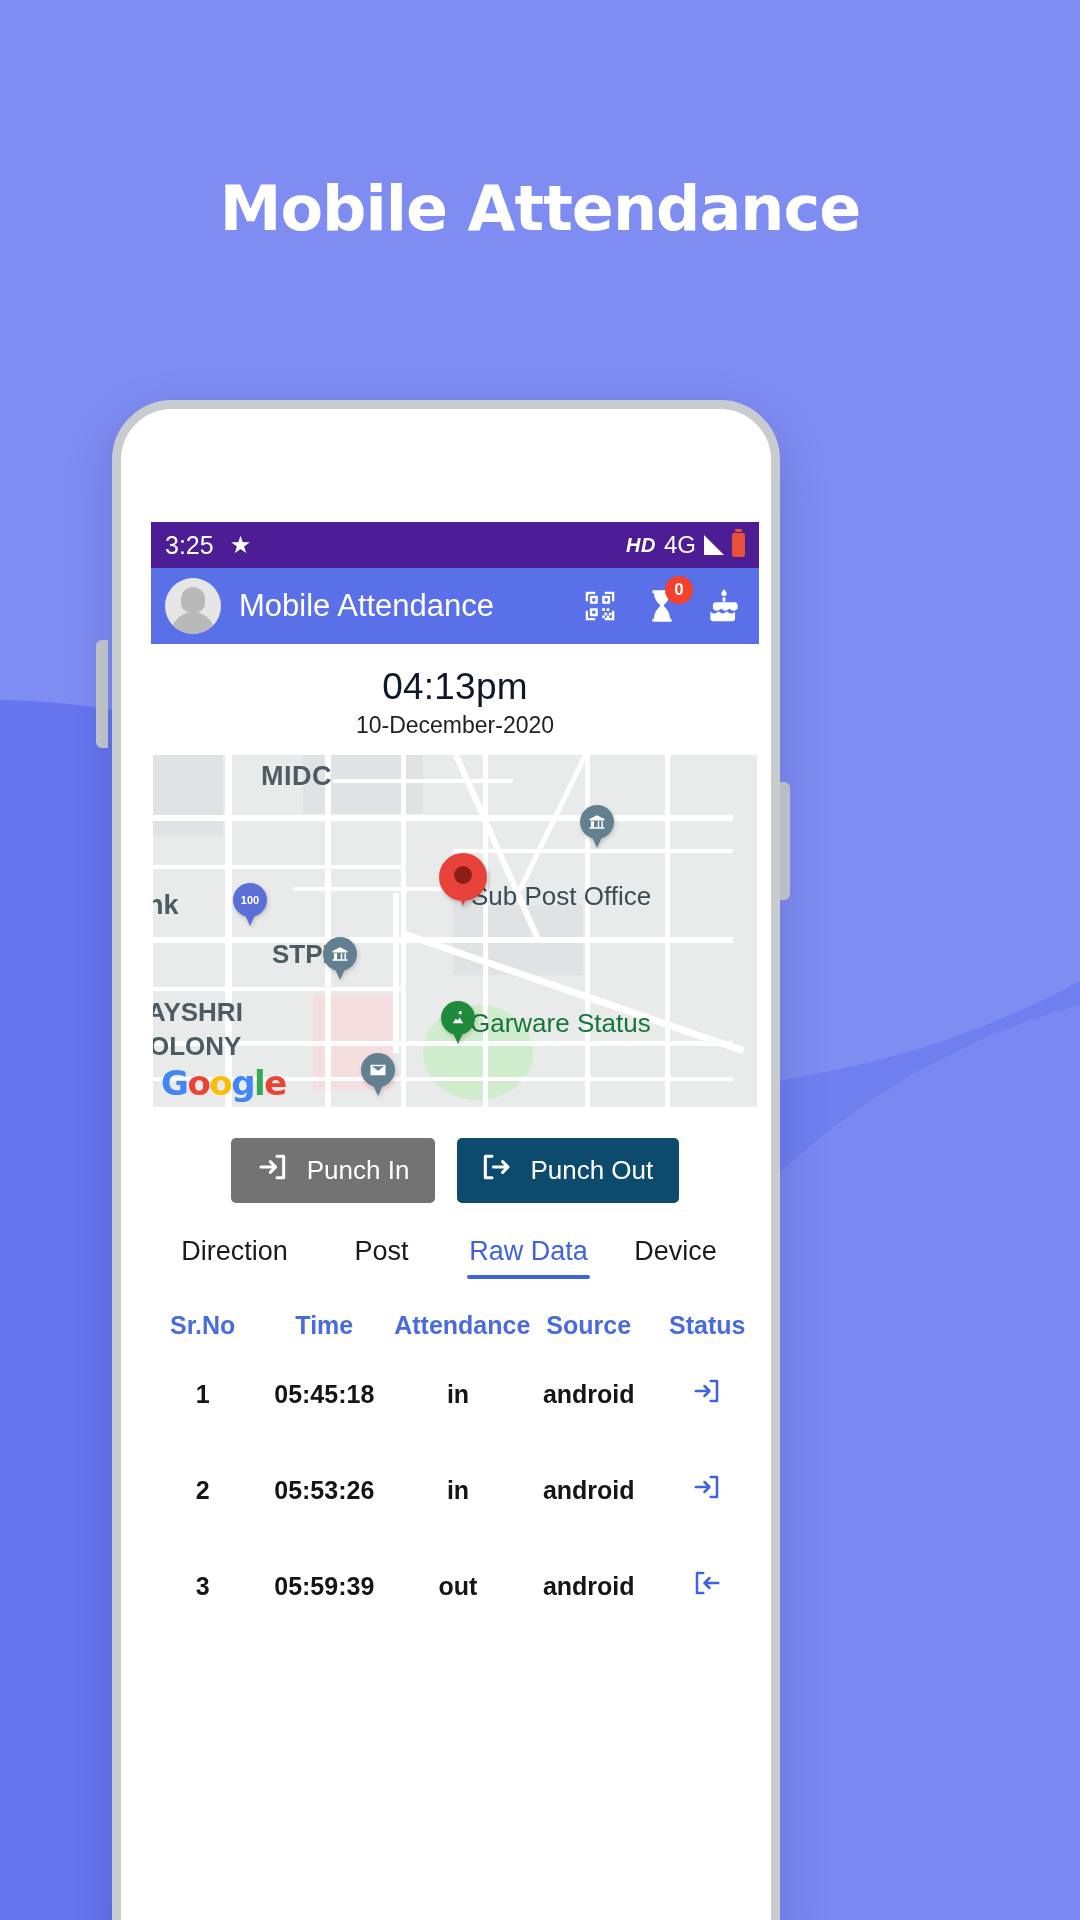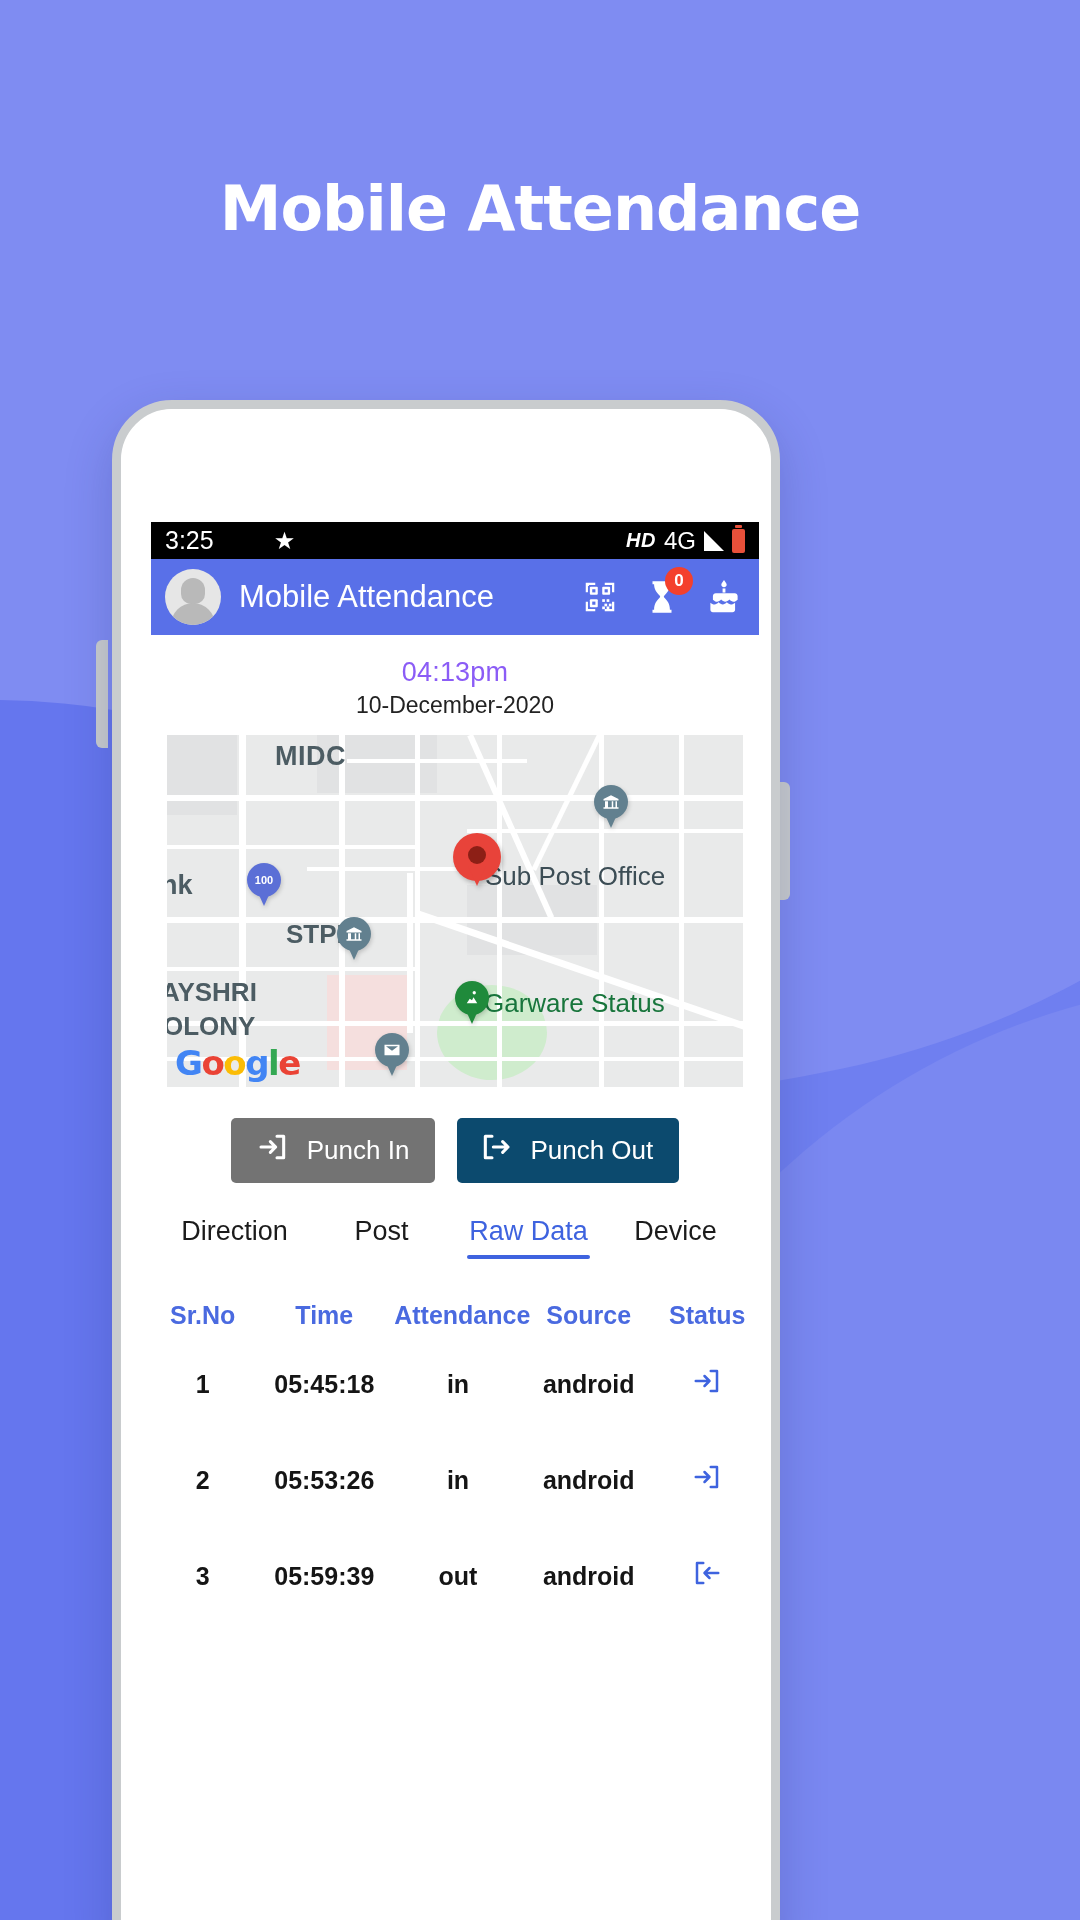--- a/index.html
+++ b/index.html
@@ -91,24 +91,23 @@
   
   .screen {
     position: absolute; left: 30px; top: 113px;
     width: 608px; height: 1440px;
     background: #fff;
     overflow: hidden;
   }
 
   
   .statusbar {
-    height: 37px; background: #000000;
+    height: 46px; background: #4c1d95;
     display: flex; align-items: center; padding: 0 14px;
     color: #fff;
-    gap: 44px;
   }
   .sb-time { font-size: 25px; font-weight: 500; font-family: "Liberation Sans", sans-serif; }
   .sb-star { margin-left: 16px; font-size: 24px; line-height: 1; }
   .sb-spacer { flex: 1; }
   .sb-right { display: flex; align-items: center; gap: 8px; }
   .sb-hd { font-size: 20px; font-style: italic; font-weight: bold; letter-spacing: .5px; }
   .sb-4g { font-size: 24px; font-weight: 500; }
   .sb-sig { width: 0; height: 0; border-left: 20px solid #fff; border-top: 20px solid transparent; }
   .sb-batt {
     width: 13px; height: 24px; background: #e8503a; border-radius: 2px;
@@ -139,26 +138,26 @@
     position: absolute; top: -11px; right: -12px;
     min-width: 28px; height: 28px; border-radius: 14px;
     background: #f4402c; color: #fff;
     font-size: 17px; font-weight: 600;
     display: flex; align-items: center; justify-content: center;
     padding: 0 6px;
   }
 
   
   .clockblock { text-align: center; padding: 22px 0 16px; }
-  .clock-time { font-size: 27px; color: #8b5cf6; letter-spacing: .2px; }
+  .clock-time { font-size: 37px; color: #0f172a; letter-spacing: .2px; }
   .clock-date { font-size: 23px; color: #222; margin-top: 4px; }
 
   
   .map {
-    position: relative; margin: 0 16px; height: 352px;
+    position: relative; margin: 0 2px; height: 352px;
     background: #e9eaea; overflow: hidden;
   }
   .rd { position:absolute; background:#ffffff; }
   .blockfill { position:absolute; background:#e1e2e3; }
   .pinkzone { position:absolute; background:#f7dddc; opacity:.85; }
   .greenzone { position:absolute; background:#cfeccd; border-radius:50%; }
 
   .maplbl { position:absolute; font-weight:bold; color:#4c5c63; font-family:"Liberation Sans", sans-serif; }
   .lbl-midc { left:108px; top:6px; font-size:27px; letter-spacing:.5px; }
   .lbl-stpi { left:119px; top:184px; font-size:26px; }
@@ -215,21 +214,21 @@
     flex:1; text-align:center; font-size:27px; color:#1b1b1b;
     padding-bottom: 12px; position:relative; cursor:pointer;
   }
   .tab.active { color:#3e63df; }
   .tab.active::after {
     content:""; position:absolute; left:8%; right:8%; bottom:0;
     height:4px; background:#3e63df; border-radius:2px;
   }
 
   
-  .tbl { width:100%; border-collapse:collapse; margin-top: 34px; table-layout: fixed; }
+  .tbl { width:100%; border-collapse:collapse; margin-top: 24px; table-layout: fixed; }
   .tbl th {
     color:#4a6ae0; font-size:25px; font-weight:bold; padding: 8px 0 6px; text-align:center;
   }
   .tbl td {
     font-size:25px; color:#151515; font-weight:bold; text-align:center; padding: 30px 0; 
   }
   .tbl td.dir, .tbl td.src { font-weight:bold; }
   .st-ic svg { width:30px; height:30px; stroke:#3e63df; fill:none; stroke-width:2; stroke-linecap:round; stroke-linejoin:round; }
   .col-sr { width: 17%; }
   .col-tm { width: 23%; }

